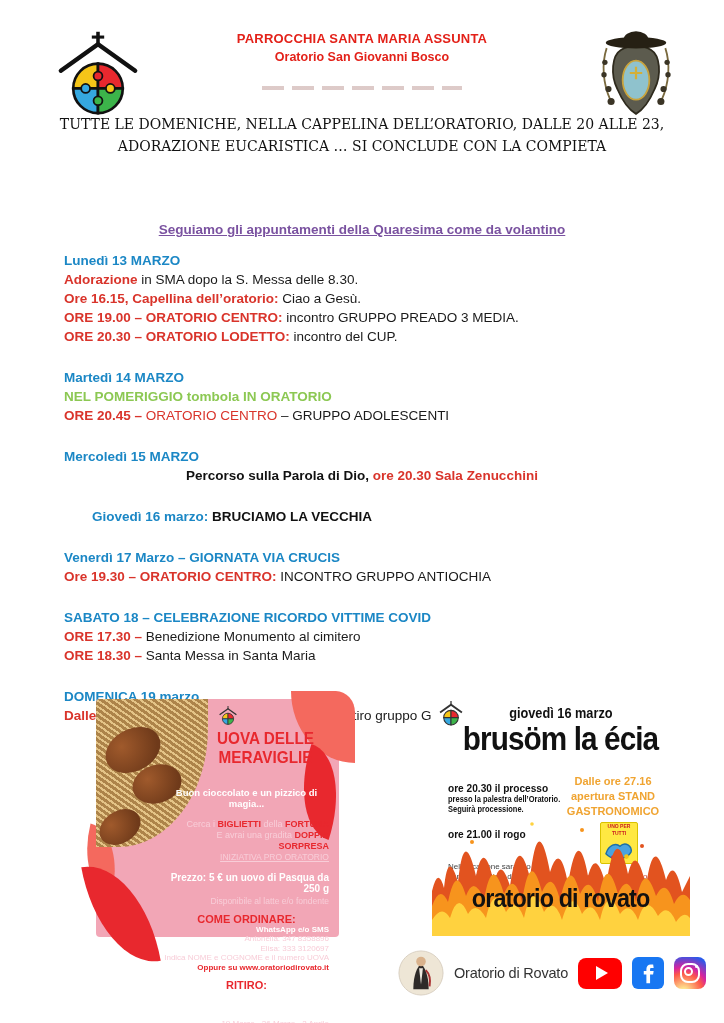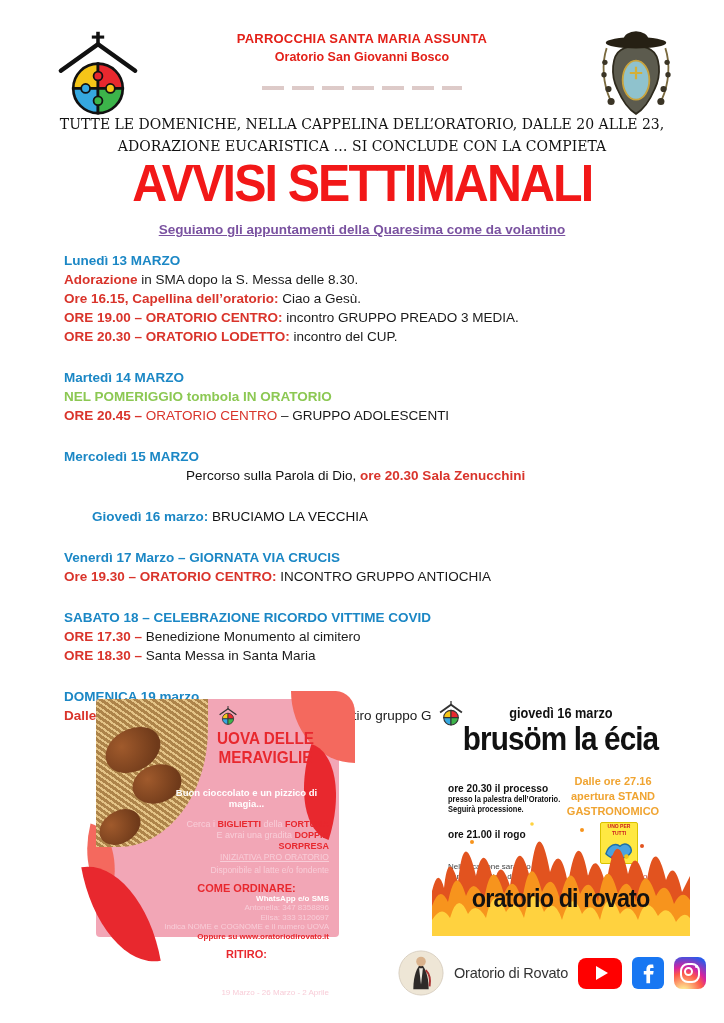--- a/index.html
+++ b/index.html
@@ -30,21 +30,21 @@
 
   
   .schedule{position:absolute;top:251px;left:64px;right:30px;font-size:13.5px;line-height:19px;}
   .sec{margin-bottom:22px;}
   .sec-header{color:#1b87c5;font-weight:700;}
   .seg-blue{color:#1b87c5;font-weight:700;margin-left:28px;}
   .seg-red{color:#d9342b;font-weight:700;}
   .seg-redlight{color:#d9342b;}
   .seg-green{color:#8cc853;font-weight:700;}
   .seg-black{color:#1a1a1a;}
-  .seg-blackbold{color:#111;font-weight:400;}
+  .seg-blackbold{color:#111;font-weight:700;}
   .indent{margin-left:122px;}
 
   
   .flyer-eggs{position:absolute;left:96px;top:699px;width:243px;height:238px;
     background:#f2a6b6;border-radius:4px;}
   .petal{position:absolute;}
   .petal.salmon{background:#f4695e;}
   .petal.red{background:#e8282e;}
   .pe-tr1{right:-16px;top:-8px;width:64px;height:72px;border-radius:0 30% 0 100%;}
   .pe-tr2{right:-4px;top:50px;width:46px;height:86px;border-radius:0 100% 0 100%;transform:rotate(18deg);}
@@ -161,23 +161,20 @@
     <path d="M38,50 h14 M45,43 v14" stroke="#d4af37" stroke-width="2.5"></path>
     <ellipse cx="45" cy="16" rx="34" ry="6.5" fill="#262014"></ellipse>
     <path d="M31,13 a14,10 0 0 1 28,0 z" fill="#262014"></path>
   </svg>
 
   <div class="announce">
     <div>TUTTE LE DOMENICHE, NELLA CAPPELINA DELL’ORATORIO, DALLE 20 ALLE 23,</div>
     <div>ADORAZIONE EUCARISTICA … SI CONCLUDE CON LA COMPIETA</div>
   </div>
 
-  <div class="big-title">
-    <span>AVVISI SETTIMANALI</span>
-  </div>
 
   <div class="subtitle">Seguiamo gli appuntamenti della Quaresima come da volantino</div>
 
   <div class="schedule">
       <div class="sec">
         <div class="sec-header">Lunedì 13 MARZO</div>
         <div class="sec-line"><span class="seg-red">Adorazione </span><span class="seg-black">in SMA dopo la S. Messa delle 8.30.</span></div>
         <div class="sec-line"><span class="seg-red">Ore 16.15, Capellina dell’oratorio: </span><span class="seg-black">Ciao a Gesù.</span></div>
         <div class="sec-line"><span class="seg-red">ORE 19.00 – ORATORIO CENTRO: </span><span class="seg-black">incontro GRUPPO PREADO 3 MEDIA.</span></div>
         <div class="sec-line"><span class="seg-red">ORE 20.30 – ORATORIO LODETTO: </span><span class="seg-black">incontro del CUP.</span></div>
@@ -235,20 +232,21 @@
     </div>
     <div class="eggs-text">
       <div class="eg-tag">Buon cioccolato e un pizzico di magia...</div>
       <div class="eg-row">
         <span>Cerca i </span><span class="eg-b">BIGLIETTI</span><span> della </span><span class="eg-b">FORTUNA</span>
       </div>
       <div class="eg-row">
         <span>E avrai una gradita </span><span class="eg-b">DOPPIA SORPRESA</span>
       </div>
       <div class="eg-row eg-init">INIZIATIVA PRO ORATORIO</div>
+      <div class="eg-price">Prezzo: 5 € un uovo di Pasqua da 250 g</div>
       <div class="eg-avail">Disponibile al latte e/o fondente</div>
       <div class="eg-block">
         <div class="eg-btitle">COME ORDINARE:</div>
         <div class="ol-strong">WhatsApp e/o SMS</div>
         <div class="ol-light">Antonella: 347 8358896</div>
         <div class="ol-light">Elisa: 333 3120697</div>
         <div class="ol-light">Indica NOME e COGNOME e il numero UOVA</div>
         <div class="ol-red">Oppure su www.oratoriodirovato.it</div>
       </div>
       <div class="eg-block">

